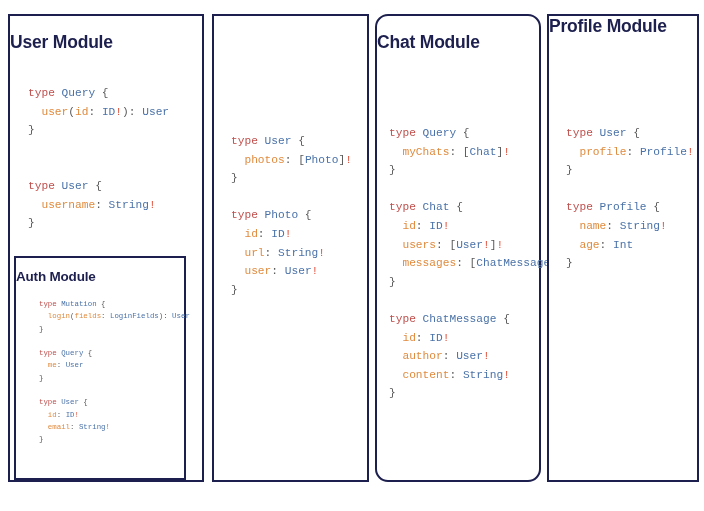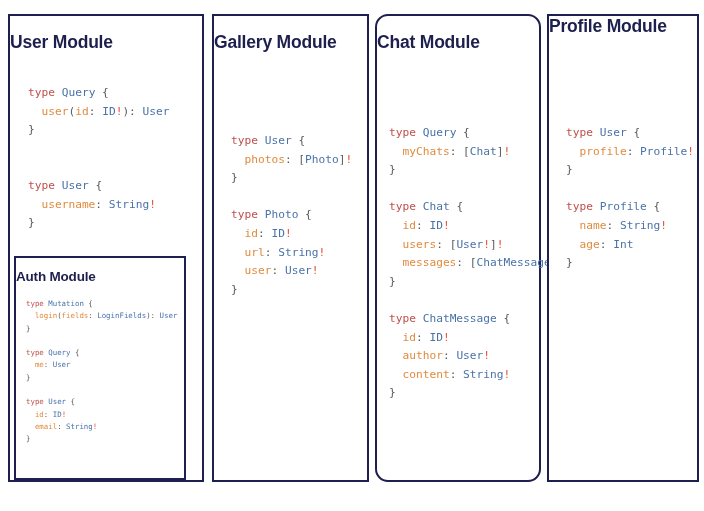--- a/index.html
+++ b/index.html
@@ -48,20 +48,21 @@
     white-space: pre;
     color: #5a5a5a;
   }
 
   .code-sm {
     font-family: "DejaVu Sans Mono", "Liberation Mono", monospace;
     font-size: 7.4px;
     line-height: 12.3px;
     white-space: pre;
     color: #5a5a5a;
+    margin-left: 13px;
   }
 
   
   .t-kw    { color: #c0504d; }   
   .t-type  { color: #4a72a8; }   
   .t-field { color: #e08b3e; }   
   .t-punc  { color: #5a5a5a; }   
   .t-bang  { color: #e0533e; }   
 
   
@@ -86,20 +87,21 @@
     border: 2px solid #1d1f4e;
     background: #ffffff;
   }
   #panel-auth .panel-title {
     margin-top: 11px;
     font-size: 13.5px;
   }
 
   .code-block {
     position: absolute;
+    font-family: Liberation Mono, monospace;
   }
 
   #code-user    { left: 18px; top: 68px; }
   #code-auth    { left: 10px; top: 40px; }
   #code-gallery { left: 17px; top: 116px; }
   #code-chat    { left: 12px; top: 108px; }
   #code-profile { left: 17px; top: 108px; }
 </style>
 </head>
 <body>
@@ -110,21 +112,20 @@
     <div class="panel-title">User Module</div>
     <div class="code code-block" id="code-user"><div><span class="t-kw">type </span><span class="t-type">Query</span><span class="t-punc"> {</span></div><div><span class="t-field">  user</span><span class="t-punc">(</span><span class="t-field">id</span><span class="t-punc">: </span><span class="t-type">ID</span><span class="t-bang">!</span><span class="t-punc">): </span><span class="t-type">User</span></div><div><span class="t-punc">}</span></div><div>&nbsp;</div><div>&nbsp;</div><div><span class="t-kw">type </span><span class="t-type">User</span><span class="t-punc"> {</span></div><div><span class="t-field">  username</span><span class="t-punc">: </span><span class="t-type">String</span><span class="t-bang">!</span></div><div><span class="t-punc">}</span></div></div>
 
     <div id="panel-auth">
       <div class="panel-title">Auth Module</div>
       <div class="code-sm code-block" id="code-auth"><div><span class="t-kw">type </span><span class="t-type">Mutation</span><span class="t-punc"> {</span></div><div><span class="t-field">  login</span><span class="t-punc">(</span><span class="t-field">fields</span><span class="t-punc">: </span><span class="t-type">LoginFields</span><span class="t-punc">): </span><span class="t-type">User</span></div><div><span class="t-punc">}</span></div><div>&nbsp;</div><div><span class="t-kw">type </span><span class="t-type">Query</span><span class="t-punc"> {</span></div><div><span class="t-field">  me</span><span class="t-punc">: </span><span class="t-type">User</span></div><div><span class="t-punc">}</span></div><div>&nbsp;</div><div><span class="t-kw">type </span><span class="t-type">User</span><span class="t-punc"> {</span></div><div><span class="t-field">  id</span><span class="t-punc">: </span><span class="t-type">ID</span><span class="t-bang">!</span></div><div><span class="t-field">  email</span><span class="t-punc">: </span><span class="t-type">String</span><span class="t-bang">!</span></div><div><span class="t-punc">}</span></div></div>
     </div>
   </div>
 
   <div class="panel" id="panel-gallery">
-    <div class="panel-title">Gallery Module</div>
     <div class="code code-block" id="code-gallery"><div><span class="t-kw">type </span><span class="t-type">User</span><span class="t-punc"> {</span></div><div><span class="t-field">  photos</span><span class="t-punc">: [</span><span class="t-type">Photo</span><span class="t-punc">]</span><span class="t-bang">!</span></div><div><span class="t-punc">}</span></div><div>&nbsp;</div><div><span class="t-kw">type </span><span class="t-type">Photo</span><span class="t-punc"> {</span></div><div><span class="t-field">  id</span><span class="t-punc">: </span><span class="t-type">ID</span><span class="t-bang">!</span></div><div><span class="t-field">  url</span><span class="t-punc">: </span><span class="t-type">String</span><span class="t-bang">!</span></div><div><span class="t-field">  user</span><span class="t-punc">: </span><span class="t-type">User</span><span class="t-bang">!</span></div><div><span class="t-punc">}</span></div></div>
   </div>
 
   <div class="panel" id="panel-chat">
     <div class="panel-title">Chat Module</div>
     <div class="code code-block" id="code-chat"><div><span class="t-kw">type </span><span class="t-type">Query</span><span class="t-punc"> {</span></div><div><span class="t-field">  myChats</span><span class="t-punc">: [</span><span class="t-type">Chat</span><span class="t-punc">]</span><span class="t-bang">!</span></div><div><span class="t-punc">}</span></div><div>&nbsp;</div><div><span class="t-kw">type </span><span class="t-type">Chat</span><span class="t-punc"> {</span></div><div><span class="t-field">  id</span><span class="t-punc">: </span><span class="t-type">ID</span><span class="t-bang">!</span></div><div><span class="t-field">  users</span><span class="t-punc">: [</span><span class="t-type">User</span><span class="t-bang">!</span><span class="t-punc">]</span><span class="t-bang">!</span></div><div><span class="t-field">  messages</span><span class="t-punc">: [</span><span class="t-type">ChatMessage</span><span class="t-punc">]</span><span class="t-bang">!</span></div><div><span class="t-punc">}</span></div><div>&nbsp;</div><div><span class="t-kw">type </span><span class="t-type">ChatMessage</span><span class="t-punc"> {</span></div><div><span class="t-field">  id</span><span class="t-punc">: </span><span class="t-type">ID</span><span class="t-bang">!</span></div><div><span class="t-field">  author</span><span class="t-punc">: </span><span class="t-type">User</span><span class="t-bang">!</span></div><div><span class="t-field">  content</span><span class="t-punc">: </span><span class="t-type">String</span><span class="t-bang">!</span></div><div><span class="t-punc">}</span></div></div>
   </div>
 
   <div class="panel" id="panel-profile">
     <div class="panel-title">Profile Module</div>

